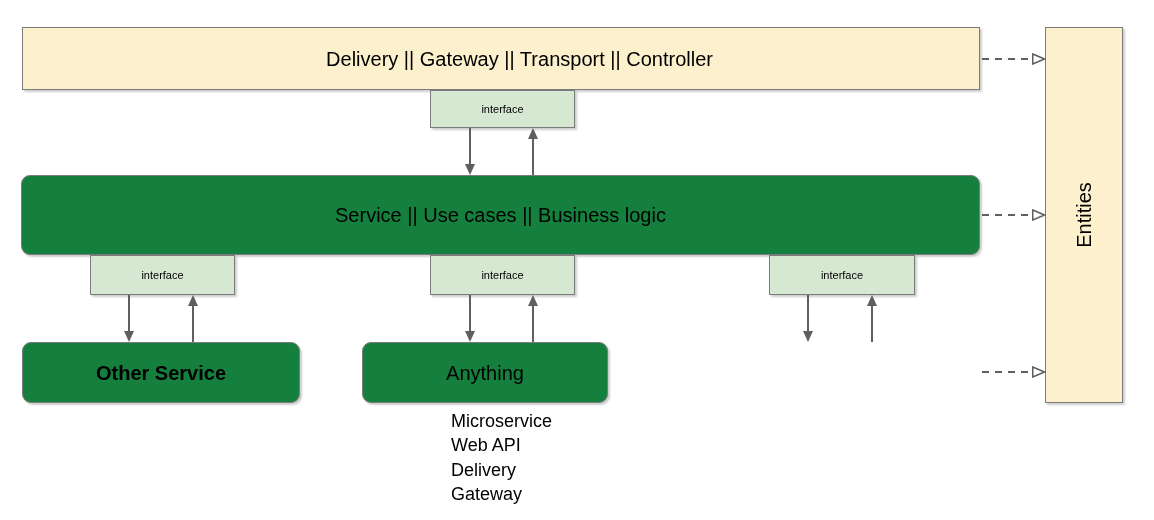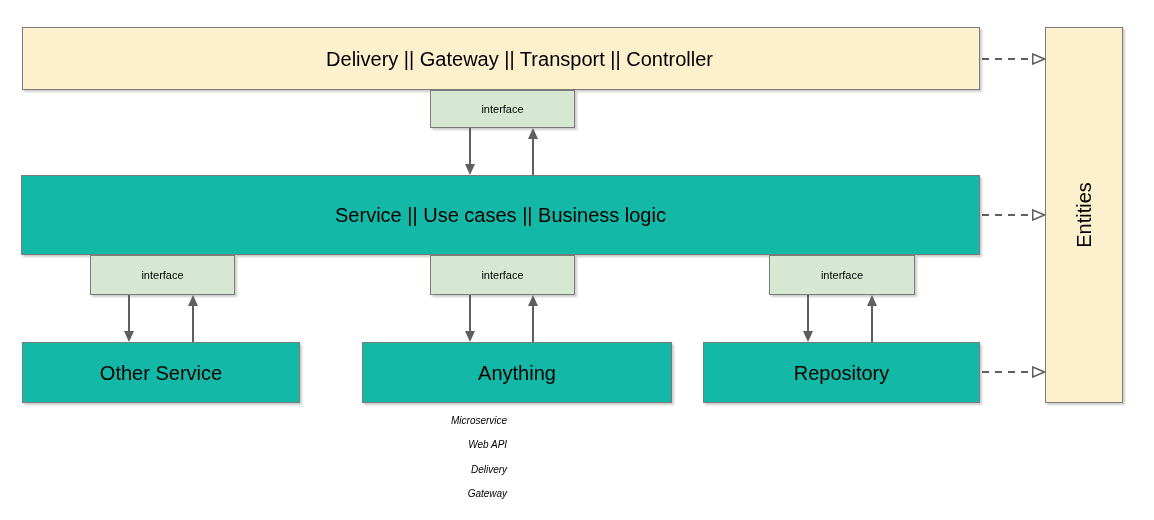--- a/index.html
+++ b/index.html
@@ -19,21 +19,21 @@
   .box {
     position: absolute;
     box-sizing: border-box;
     border: 1.5px solid #7b7b7b;
     display: flex;
     align-items: center;
     justify-content: center;
     box-shadow: 2px 2px 2px rgba(0,0,0,0.2);
   }
   .fill-yellow { background: #fcf1cc; }
-  .fill-pink   { background: #14b8a6; }
+  .fill-pink   { background: #15803d; border-radius: 9px; }
   .fill-green  { background: #d7e8d2; }
 
   .layer-label {
     font-size: 20px;
     line-height: 1.1;
     white-space: nowrap;
   }
   .iface-label {
     font-size: 11px;
     line-height: 1.1;
@@ -41,37 +41,36 @@
   }
 
   
   .delivery   { left: 22px;   top: 27px;  width: 958px; height: 63px; padding-left: 37px; }
   .service    { left: 21px;   top: 175px; width: 959px; height: 80px; }
   .entities   { left: 1045px; top: 27px;  width: 78px;  height: 376px; }
   .iface-top  { left: 430px;  top: 90px;  width: 145px; height: 38px; }
   .iface-left { left: 90px;   top: 255px; width: 145px; height: 40px; }
   .iface-mid  { left: 430px;  top: 255px; width: 145px; height: 40px; }
   .iface-right{ left: 769px;  top: 255px; width: 146px; height: 40px; }
-  .other-service { left: 22px;  top: 342px; width: 278px; height: 61px; }
-  .anything      { left: 362px; top: 342px; width: 310px; height: 61px; }
+  .other-service { left: 22px;  top: 342px; width: 278px; height: 61px; font-weight: bold; }
+  .anything      { left: 362px; top: 342px; width: 246px; height: 61px; }
   .repository    { left: 703px; top: 342px; width: 277px; height: 61px; }
 
   .rotated {
     transform: rotate(-90deg);
     white-space: nowrap;
   }
 
   .examples {
     position: absolute;
     left: 451px;
     top: 409px;
-    font-size: 10px;
+    font-size: 18px;
     line-height: 24.3px;
-    text-align: right;
-    font-style: italic;
+    text-align: left;
   }
 
   .arrows {
     position: absolute;
     left: 0;
     top: 0;
     pointer-events: none;
   }
 </style>
 </head>
@@ -104,23 +103,20 @@
   <div class="box fill-green iface-right">
     <span class="iface-label">interface</span>
   </div>
 
   <div class="box fill-pink other-service">
     <span class="layer-label">Other Service</span>
   </div>
   <div class="box fill-pink anything">
     <span class="layer-label">Anything</span>
   </div>
-  <div class="box fill-pink repository">
-    <span class="layer-label">Repository</span>
-  </div>
 
   <div class="examples">
     <div>Microservice</div>
     <div>Web API</div>
     <div>Delivery</div>
     <div>Gateway</div>
   </div>
 
   <svg class="arrows" width="1154" height="520">
     <defs>

